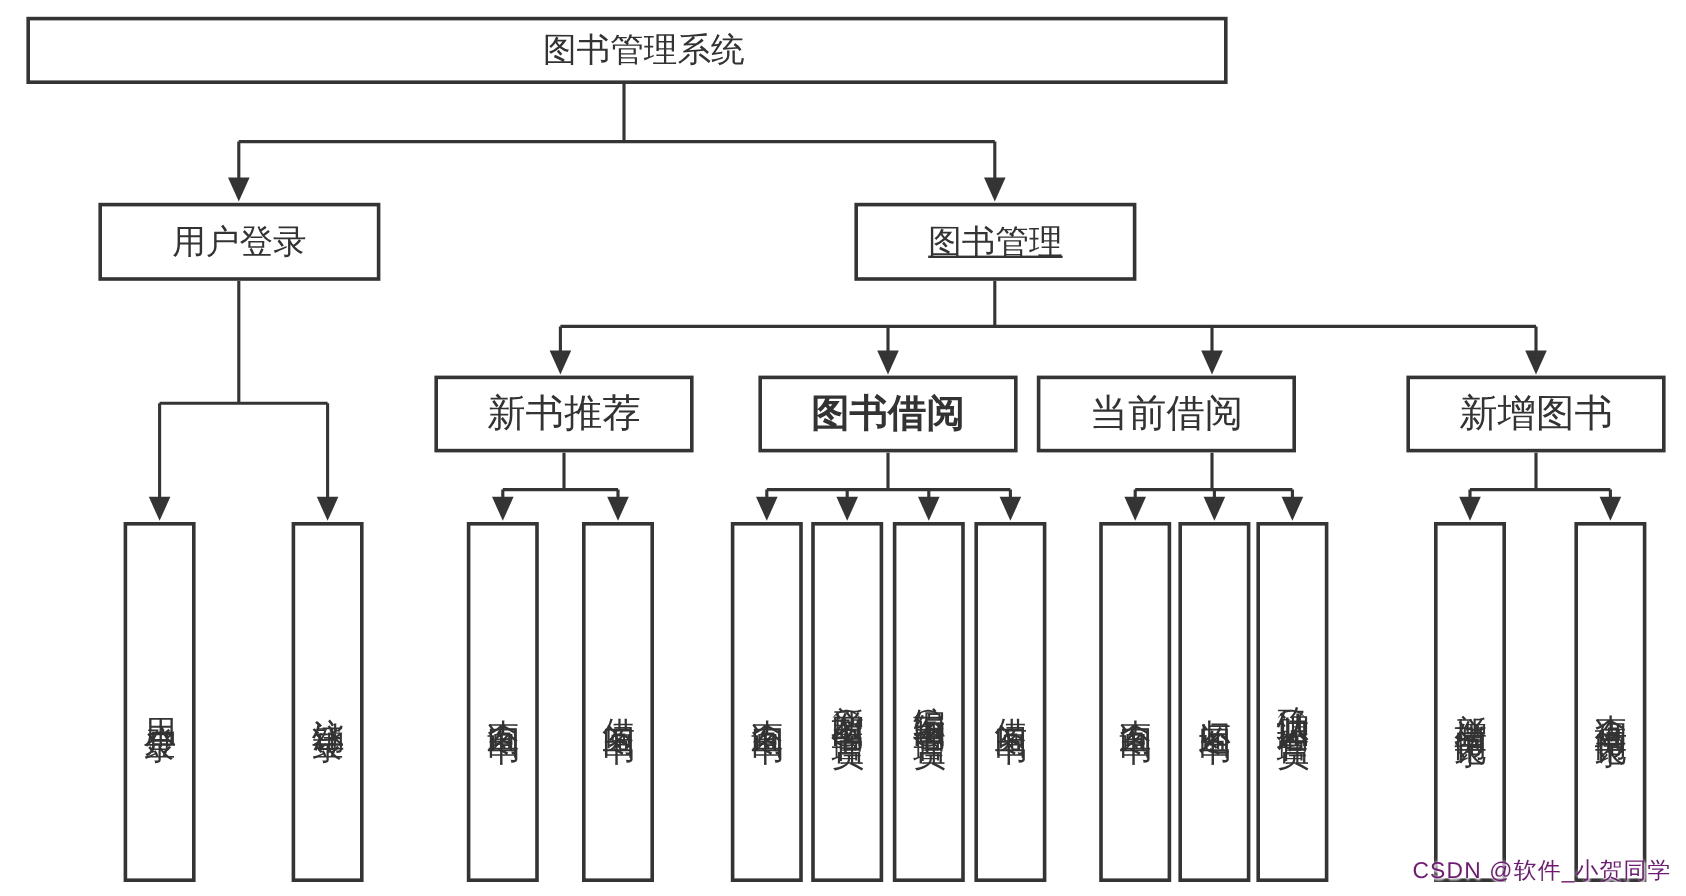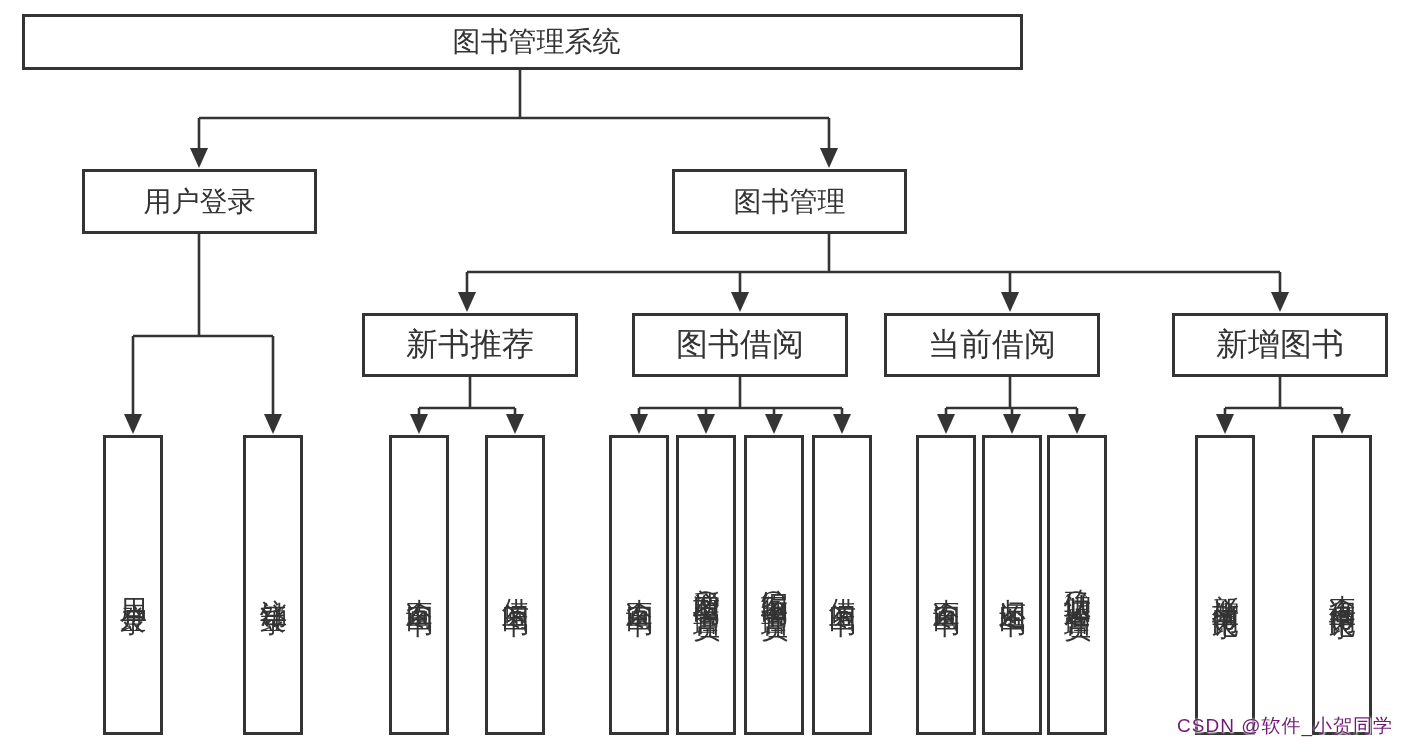--- a/index.html
+++ b/index.html
@@ -118,31 +118,31 @@
     </g>
   </svg>
 
   <div class="box root">
     <span>图书管理系统</span>
   </div>
 
   <div class="box l2" style="left:82px;">
     <span>用户登录</span>
   </div>
-  <div class="box l2" style="left:672px;">
+  <div class="box l2" style="left:712px;text-decoration:underline;">
     <span>图书管理</span>
   </div>
 
   <div class="box l3" style="left:362px;">
     <span>新书推荐</span>
   </div>
-  <div class="box l3" style="left:632px;">
+  <div class="box l3" style="left:632px;font-weight:bold;">
     <span>图书借阅</span>
   </div>
-  <div class="box l3" style="left:884px;">
+  <div class="box l3" style="left:864px;">
     <span>当前借阅</span>
   </div>
   <div class="box l3" style="left:1172px;">
     <span>新增图书</span>
   </div>
 
   <div class="box leaf" style="left:103px;">
     <span class="vtext">用户登录</span>
   </div>
   <div class="box leaf" style="left:243px;">

